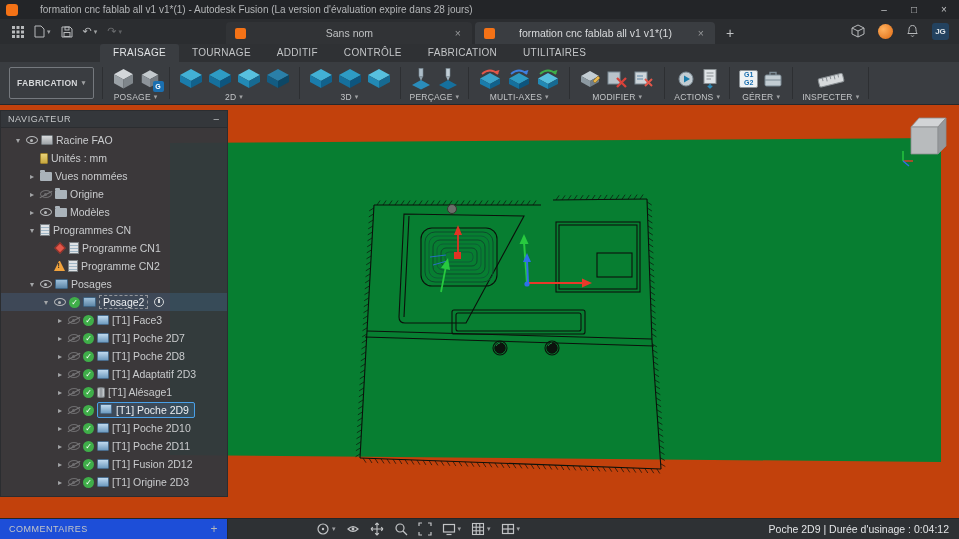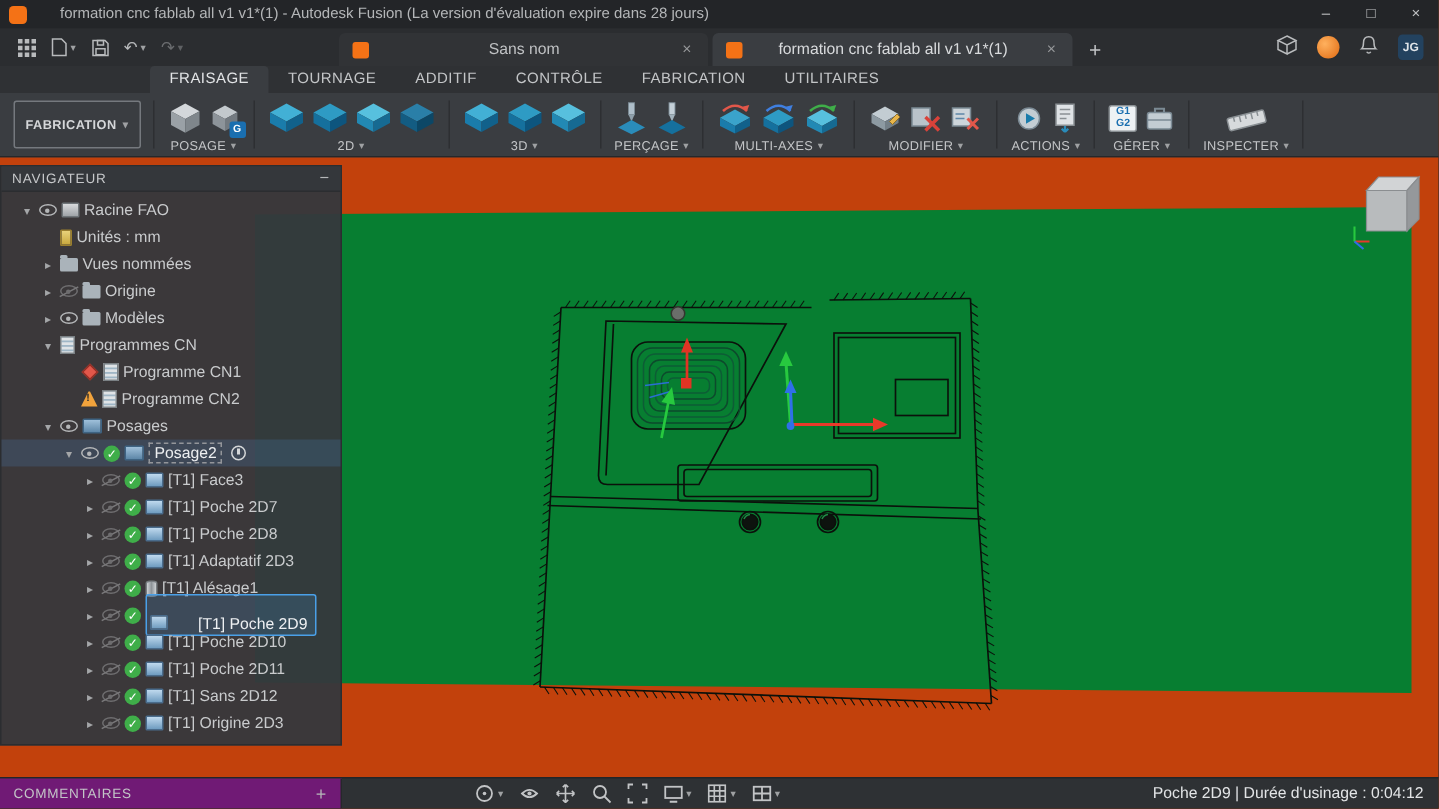--- a/index.html
+++ b/index.html
@@ -74,26 +74,26 @@
 .folder{width:12px;height:9px;background:#aab3ba;border-radius:1px;position:relative;flex:0 0 12px}
 .folder::before{content:"";position:absolute;top:-2px;left:0;width:5px;height:2px;background:#aab3ba;border-radius:1px 1px 0 0}
 .prog{width:10px;height:12px;background:#dfe3e6;border:1px solid #7a8084;flex:0 0 10px;
   background-image:linear-gradient(#9fb6c6 1px,transparent 1px);background-size:100% 3px;background-position:0 2px}
 .setup{width:13px;height:10px;background:linear-gradient(#9fc0da,#5e87a8);border:1px solid #3f6483;border-radius:1px;flex:0 0 13px}
 .opicon{width:12px;height:10px;background:linear-gradient(#bfd9ee,#6f9cc0);border:1px solid #4a6c8c;border-radius:1px;flex:0 0 12px}
 .cylicon{width:8px;height:11px;background:linear-gradient(90deg,#cdd1d4,#8e9499,#cdd1d4);border:1px solid #777c80;border-radius:3px/2px;flex:0 0 8px}
 .clock{width:10px;height:10px;border:1.5px solid #d4d6d8;border-radius:50%;position:relative;margin-left:3px;flex:0 0 10px}
 .clock::after{content:"";position:absolute;left:3px;top:1px;width:1.5px;height:3.5px;background:#d4d6d8}
 .editing{border:1px dashed #93959a;padding:0 3px;color:#eceef0}
-.selbox{display:flex;align-items:flex-start;gap:20px;border:1px solid #4aa0e8;background:rgba(74,160,232,.18);border-radius:2px;padding:13px 5px 1px 2px}
+.selbox{display:flex;align-items:flex-start;gap:4px;border:1px solid #4aa0e8;background:rgba(74,160,232,.18);border-radius:2px;padding:1px 5px 1px 2px}
 .selbox .lbl{color:#eef0f2}
 
 
 .bottombar{height:21px;background:#2e3134;border-top:1px solid #232528;display:flex;align-items:center;flex:0 0 21px}
-.comments{width:228px;flex:0 0 228px;display:flex;align-items:center;padding:0 9px;height:100%;background:#701a75;border-right:1px solid #26282b;font-size:9px;letter-spacing:.5px;color:#c3c5c7}
+.comments{width:228px;flex:0 0 228px;display:flex;align-items:center;padding:0 9px;height:100%;background:#1d4ed8;border-right:1px solid #26282b;font-size:9px;letter-spacing:.5px;color:#c3c5c7}
 .comments .plus{margin-left:auto;font-size:12px;color:#b5b7b9}
 .navbar-icons{display:flex;align-items:center;gap:10px;margin-left:88px}
 .nbi{display:flex;align-items:center;gap:2px}
 .nbi svg{display:block}
 .status{margin-left:auto;padding-right:10px;font-size:10.5px;color:#e2e4e6;white-space:nowrap}
 </style>
 </head>
 <body>
 
 <div id="app">
@@ -830,21 +830,21 @@
           <span class="chk">✓</span>
           <span class="opicon"></span>
           <span class="lbl">[T1] Poche 2D11</span>
         </div>
 
         <div class="trow i3">
           <span class="chev">▸</span>
           <span class="eye off"></span>
           <span class="chk">✓</span>
           <span class="opicon"></span>
-          <span class="lbl">[T1] Sans 2D12</span>
+          <span class="lbl">[T1] Fusion 2D12</span>
         </div>
 
         <div class="trow i3">
           <span class="chev">▸</span>
           <span class="eye off"></span>
           <span class="chk">✓</span>
           <span class="opicon"></span>
           <span class="lbl">[T1] Origine 2D3</span>
         </div>
 

